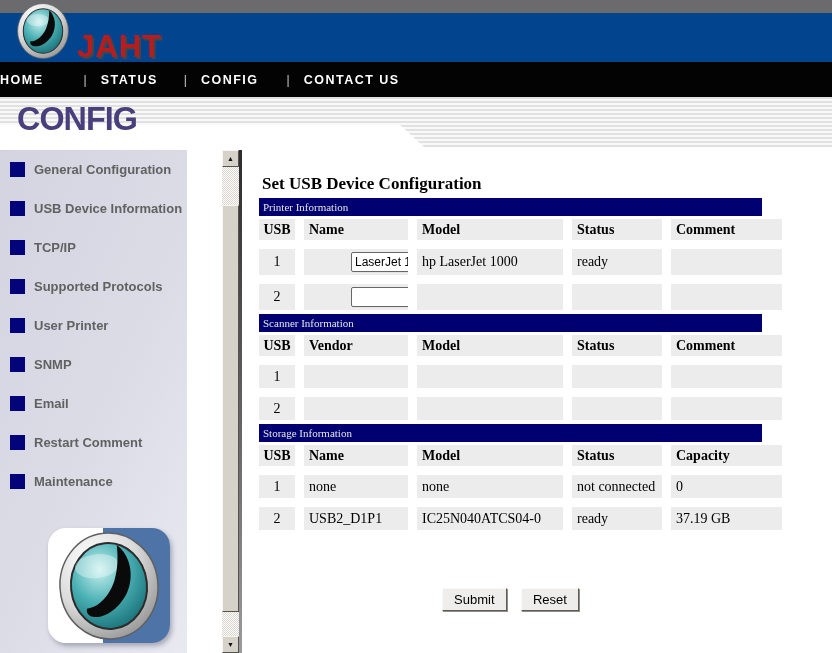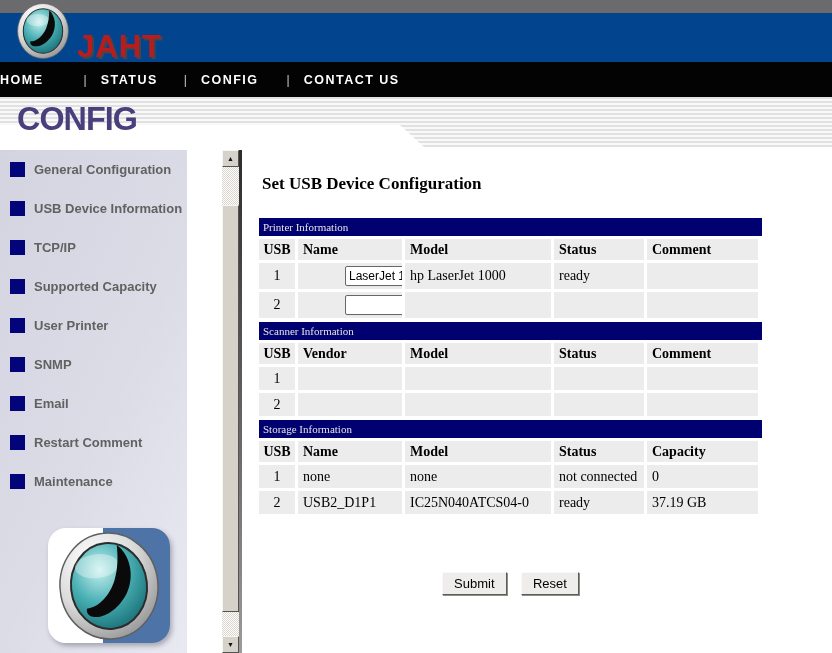--- a/index.html
+++ b/index.html
@@ -65,30 +65,30 @@
   .sb-up{top:0;}
   .sb-down{bottom:0;}
   .sb-thumb{
     position:absolute;left:0;top:55px;width:17px;height:407px;background:#d6d2ca;
     border:1px solid;border-color:#f6f5f1 #55534e #55534e #f6f5f1;box-sizing:border-box;cursor:pointer;
   }
   .frame-line{position:absolute;left:239px;top:150px;width:3px;height:503px;background:linear-gradient(#2c2c2c,#6b6b6b 60%,#9b9b9b);}
   
   .main{position:absolute;left:243px;top:150px;width:589px;height:503px;background:#ffffff;}
   .main-title{
-    margin:24px 0 24px 19px;font-family:"Liberation Serif",serif;font-size:17px;font-weight:bold;color:#000;
+    margin:24px 0 4px 19px;font-family:"Liberation Serif",serif;font-size:17px;font-weight:bold;color:#000;
   }
   .cfg{margin-left:16px;width:503px;}
   .sec-heading{
     width:503px;height:18px;background:#000070;color:#e5e5e5;
     font-family:"Liberation Serif",serif;font-size:11px;line-height:18px;
     padding-left:4px;box-sizing:border-box;margin-bottom:3px;white-space:nowrap;
   }
   .grid{
-    display:grid;grid-template-columns:36px 104px 146px 90px 111px;gap:3px;margin-bottom:4px;
+    display:grid;grid-template-columns:36px 104px 146px 90px 111px;gap:9px;margin-bottom:4px;
   }
   .cell{
     background:#ececec;font-family:"Liberation Serif",serif;font-size:14px;color:#000;
     padding:3px 5px;min-height:17px;display:flex;align-items:center;white-space:nowrap;overflow:hidden;
   }
   .cell.hdr{font-weight:bold;padding:2px 5px;}
   .cell.c-usb{justify-content:center;}
   .cell.inputcell{padding:3px 4px;}
   .txt-input{
     width:95px;height:20px;border:1px solid #676767;border-radius:2px;background:#ffffff;
@@ -159,21 +159,21 @@
   <div class="side-item">
     <span class="side-bullet"></span>
     <span class="side-label">USB Device Information</span>
   </div>
   <div class="side-item">
     <span class="side-bullet"></span>
     <span class="side-label">TCP/IP</span>
   </div>
   <div class="side-item">
     <span class="side-bullet"></span>
-    <span class="side-label">Supported Capacity</span>
+    <span class="side-label">Supported Protocols</span>
   </div>
   <div class="side-item">
     <span class="side-bullet"></span>
     <span class="side-label">User Printer</span>
   </div>
   <div class="side-item">
     <span class="side-bullet"></span>
     <span class="side-label">SNMP</span>
   </div>
   <div class="side-item">

